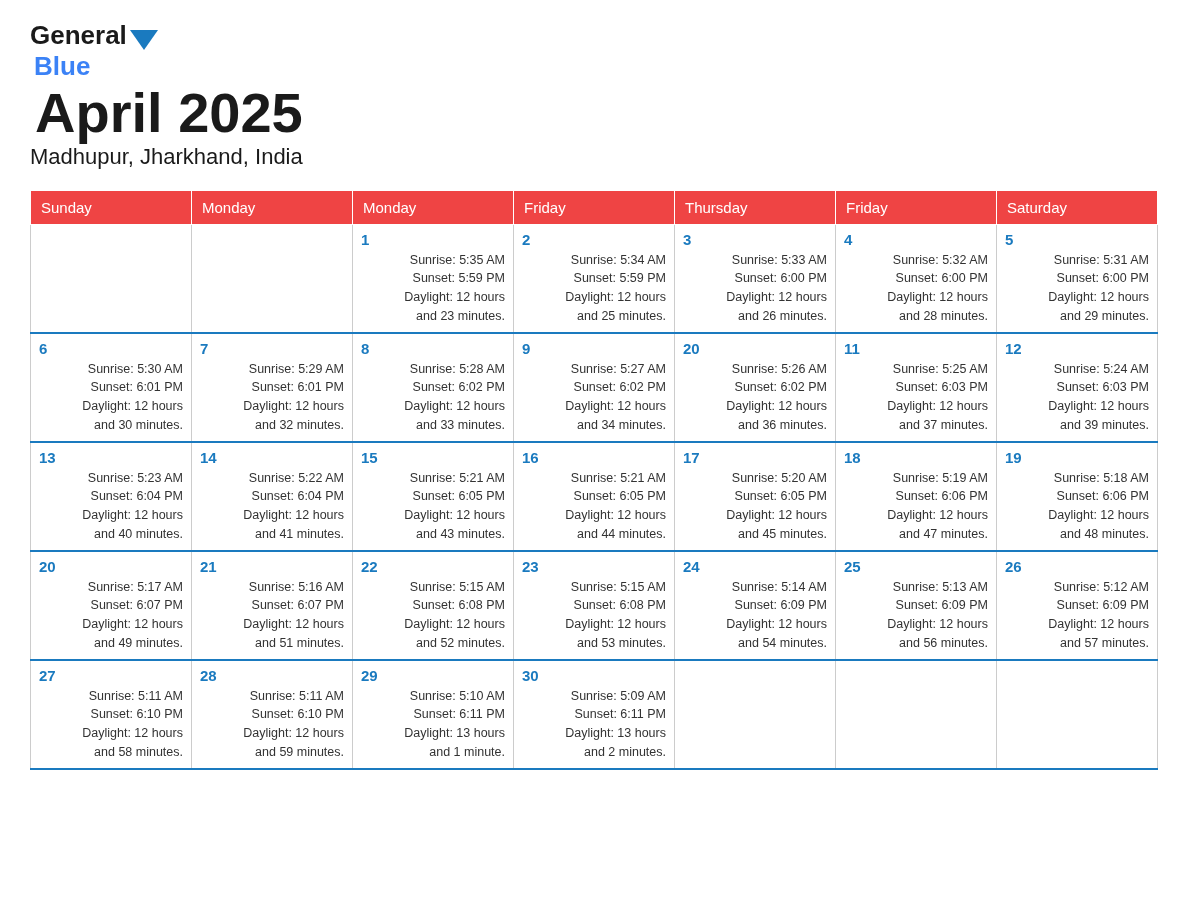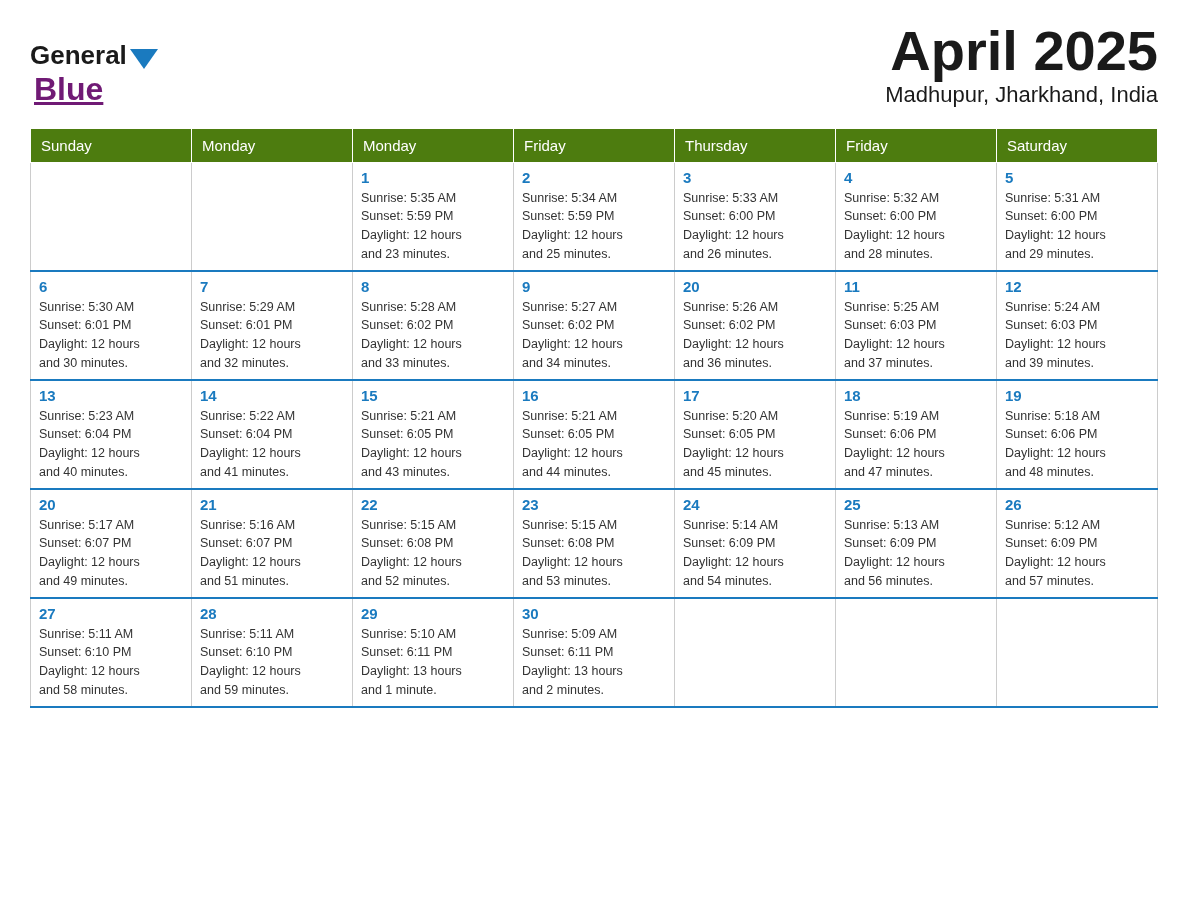--- a/index.html
+++ b/index.html
@@ -7,22 +7,23 @@
       font-family: Arial, sans-serif;
       background: #fff;
       color: #333;
       width: 1188px;
       min-height: 918px;
       padding: 20px 30px;
     }
     .header {
       display: flex;
       justify-content: space-between;
-      align-items: flex-end;
+      align-items: flex-start;
       margin-bottom: 20px;
+      flex-direction: column;
     }
     .logo {
       display: flex;
       flex-direction: column;
       align-items: flex-start;
     }
     .logo-text {
       display: flex;
       align-items: center;
       font-size: 26px;
@@ -36,45 +37,44 @@
       width: 0;
       height: 0;
       border-left: 14px solid transparent;
       border-right: 14px solid transparent;
       border-top: 20px solid #1a7abf;
       margin: 0 3px;
       position: relative;
       top: 4px;
     }
     .logo-blue {
-      color: #701a75;
-      font-size: 32px;
-      font-weight: bold;
-      text-decoration: underline;
+      color: #3b82f6;
+      font-size: 26px;
+      font-weight: bold;
     }
     .title-block {
       text-align: right;
     }
     .title-block h1 {
       font-size: 56px;
       font-weight: bold;
       color: #1a1a1a;
       line-height: 1.1;
     }
     .title-block h2 {
       font-size: 22px;
       font-weight: normal;
       color: #1a1a1a;
     }
     .calendar {
       width: 100%;
       border-collapse: collapse;
     }
     .calendar thead tr th {
-      background-color: #4d7c0f;
+      background-color: #ef4444;
       color: #fff;
       padding: 8px 10px;
       text-align: left;
       font-size: 15px;
       font-weight: normal;
       border: 1px solid #fff;
     }
     .calendar tbody tr td {
       border: 1px solid #ccc;
       vertical-align: top;
@@ -88,20 +88,21 @@
       font-size: 15px;
       color: #1a7abf;
       font-weight: bold;
       display: block;
       margin-bottom: 3px;
     }
     .calendar tbody tr td .day-info {
       font-size: 12.5px;
       line-height: 1.5;
       color: #333;
+      text-align: right;
     }
     .calendar tbody tr:last-child td {
       border-bottom: 2px solid #1a7abf;
     }
     .calendar tbody tr td:first-child {
       border-left: 1px solid #ccc;
     }
     .row-border-top td {
       border-top: 2px solid #1a7abf !important;
     }

